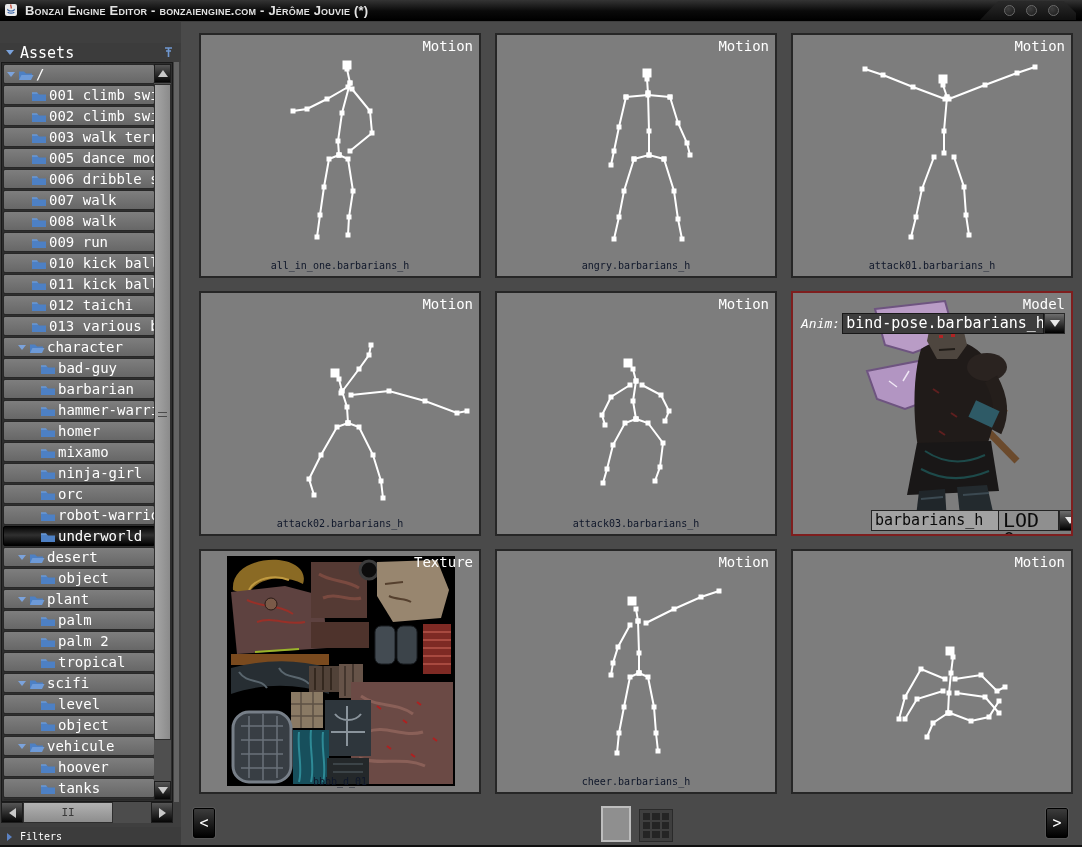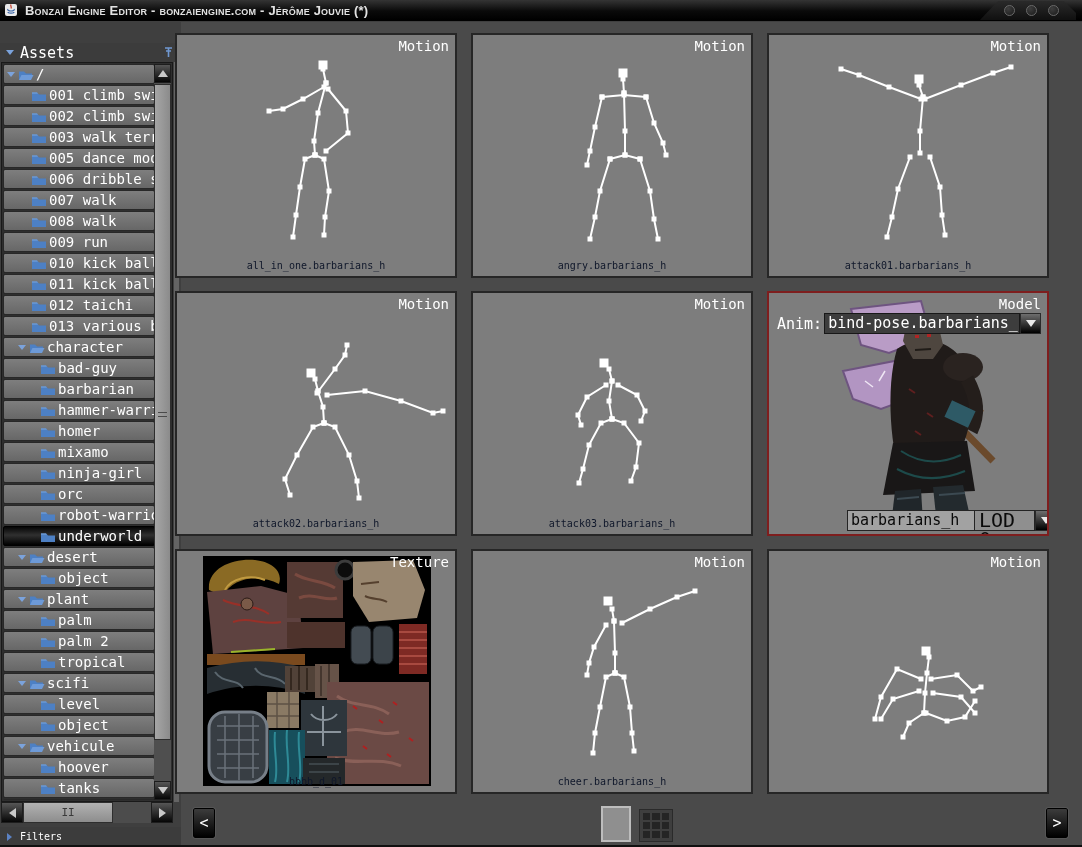--- a/index.html
+++ b/index.html
@@ -112,34 +112,34 @@
 
   
   .filters-bar {
     position:absolute; top:827px; left:0; width:181px; height:19px;
     background:#3c3c3c; display:flex; align-items:center; color:#fff; font-size:10px;
   }
   .tri-collapsed { width:0; height:0; border-top:4px solid transparent; border-bottom:4px solid transparent; border-left:5px solid #5b82c4; margin:0 8px 0 7px; }
 
   
   .grid {
-    position:absolute; left:175px; top:33px;
+    position:absolute; left:199px; top:33px;
     display:grid; grid-template-columns:repeat(3,282px); grid-auto-rows:245px;
     column-gap:14px; row-gap:13px;
   }
   .card { position:relative; background:#7d7d7d; border:2px solid #262626; overflow:hidden; }
   .card.selected { border-color:#7e1e1e; }
   .badge { position:absolute; top:3px; right:6px; color:#fff; font-size:14px; z-index:5; }
   .caption { position:absolute; bottom:5px; left:0; right:0; text-align:center; color:#0f172a; font-size:10px; z-index:5; }
   svg.skel, svg.art { position:absolute; left:0; top:0; width:100%; height:100%; }
   .tex-art { position:absolute; left:26px; top:5px; width:228px; height:230px; }
 
   
   .anim-row { position:absolute; top:20px; left:8px; right:6px; display:flex; align-items:center; z-index:6; }
-  .anim-label { color:#fff; font-size:15px; margin-right:2px; flex:none; }
+  .anim-label { color:#fff; font-size:13px; margin-right:2px; flex:none;font-style:italic; }
   .combo-value {
     flex:1; height:21px; background:#3d3d3d; border:1px solid #181818;
     color:#fff; font-size:15px; line-height:19px; padding-left:3px;
     overflow:hidden; white-space:nowrap;
   }
   .combo-btn {
     width:21px; height:21px; flex:none;
     background:linear-gradient(#6e6e6e,#000); border:1px solid #2a2a2a;
     display:flex; align-items:center; justify-content:center;
   }

